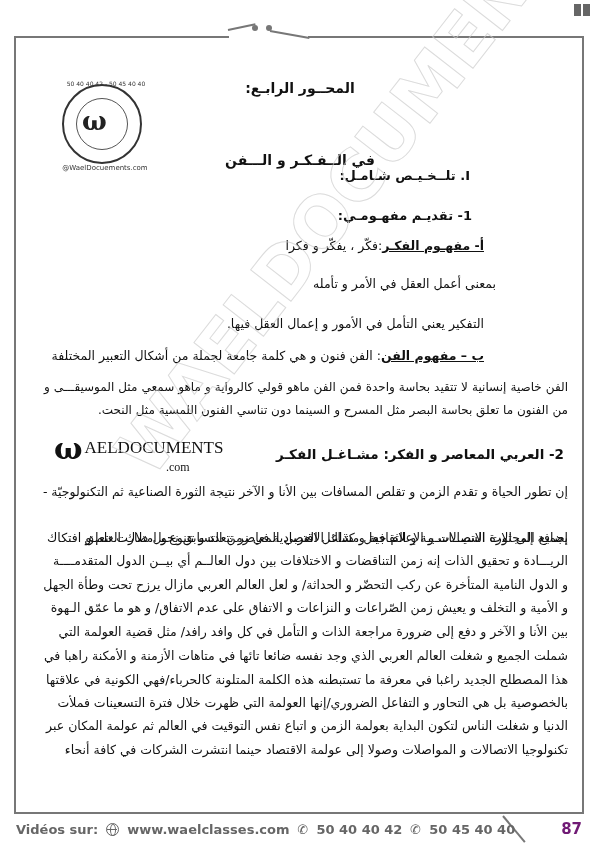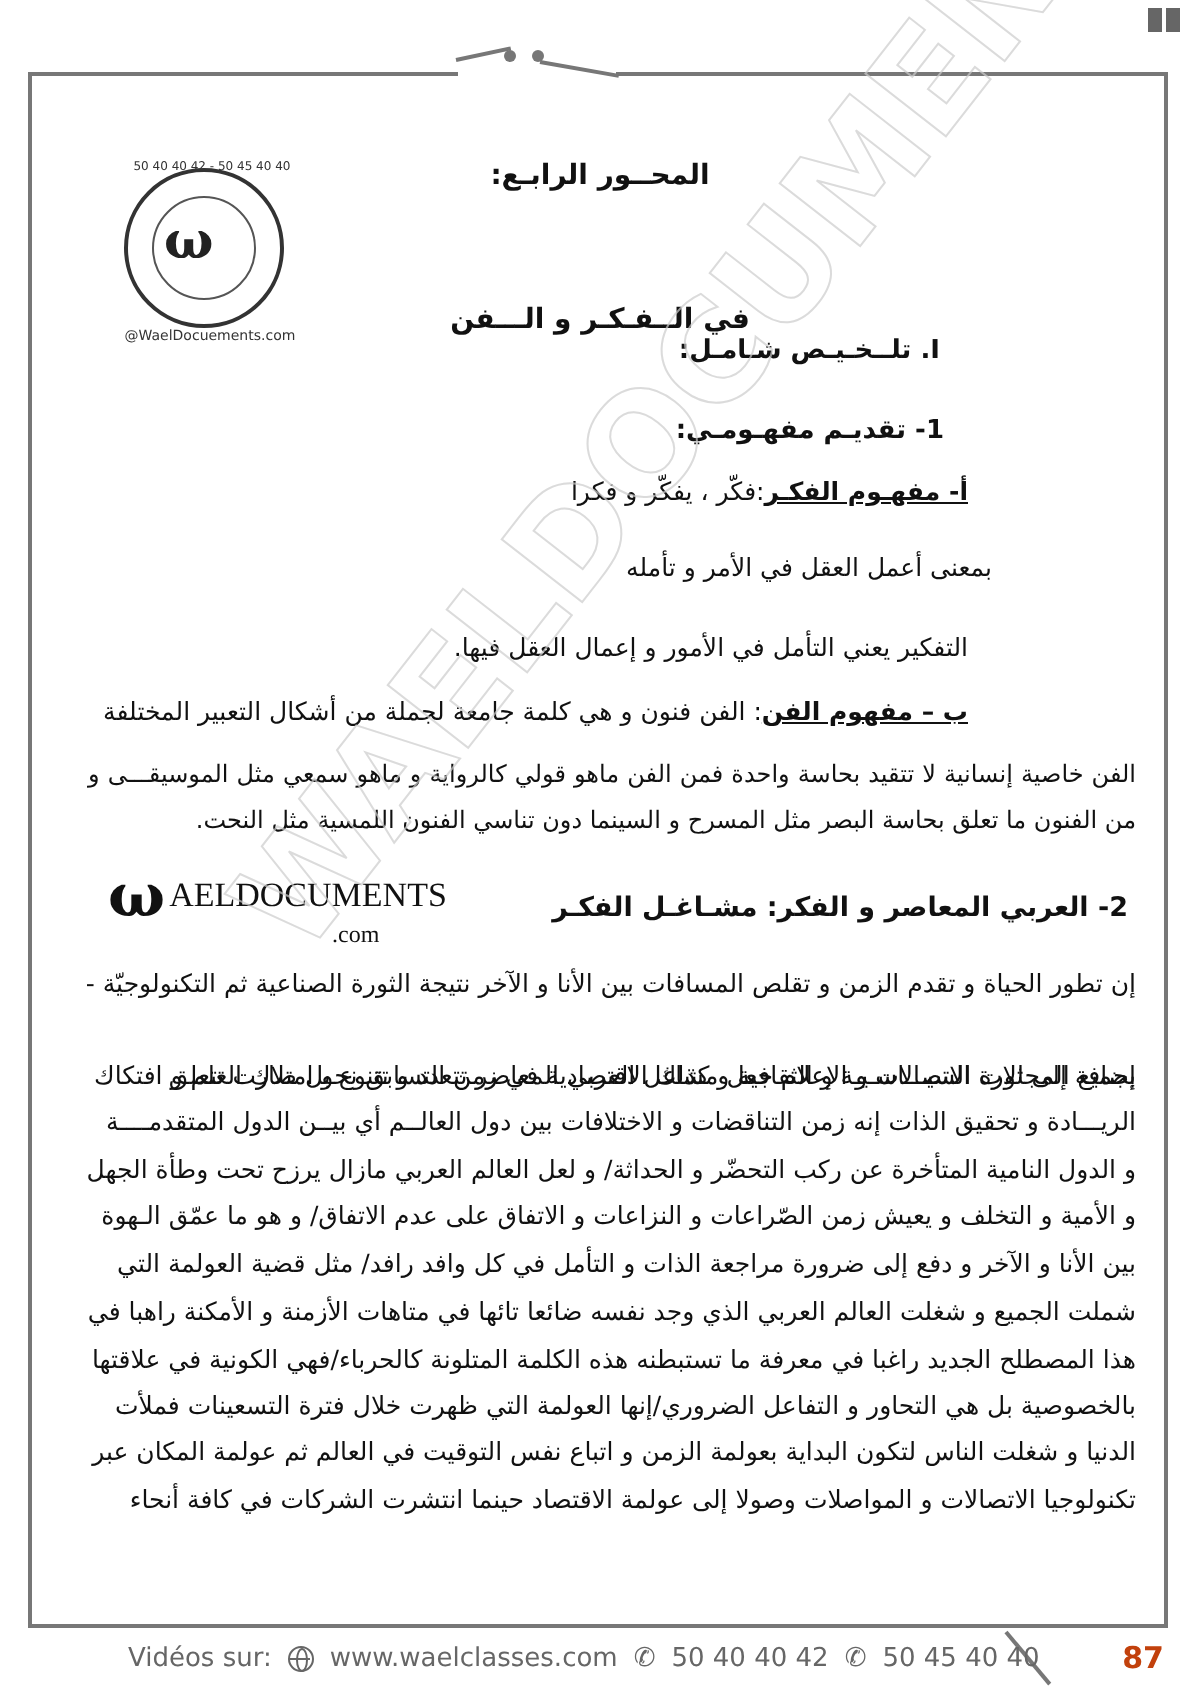--- a/index.html
+++ b/index.html
@@ -26,23 +26,23 @@
   .line { position:absolute; right:32px; direction:rtl; text-align:right; font-size:12.5px; white-space:nowrap; }
   .bold { font-weight:bold; }
   .u { text-decoration:underline; font-weight:bold; }
   .para { position:absolute; left:44px; right:32px; direction:rtl; text-align:justify; font-size:12px; line-height:23px; }
   .wm-logo { position:absolute; left:54px; top:434px; display:flex; align-items:flex-end; }
   .wm-logo .mark { font-family:"DejaVu Serif", serif; font-size:30px; font-weight:bold; color:#111; line-height:1; }
   .wm-logo .word { font-family:"Liberation Serif", serif; font-size:17px; color:#111; line-height:1; margin-left:2px; margin-bottom:8px; }
   .wm-logo .com { position:absolute; left:112px; top:26px; font-family:Liberation Serif, serif; font-size:12px; color:#111; }
   .watermark { position:absolute; left:100px; top:440px; font-size:70px; font-weight:bold; color:transparent; -webkit-text-stroke:1px #ccc; transform:rotate(-52deg); transform-origin:left top; white-space:nowrap; opacity:0.7; }
   .footer { position:absolute; left:0; top:812px; width:600px; height:38px; }
-  .ft-text { position:absolute; left:16px; top:10px; font-size:13px; font-weight:normal; color:#666; display:flex; align-items:center; gap:8px;margin-left:48px; }
+  .ft-text { position:absolute; left:16px; top:10px; font-size:13px; font-weight:bold; color:#666; display:flex; align-items:center; gap:8px; }
   .phone { display:inline-block; font-size:13px; color:#666; }
-  .page-num { position:absolute; right:18px; top:8px; font-size:15px; font-weight:bold; color:#c2410c; }
+  .page-num { position:absolute; right:18px; top:8px; font-size:15px; font-weight:bold; color:#701a75; }
   .ft-slant { position:absolute; left:503px; top:815px; width:34px; border-top:2px solid #777; transform:rotate(50deg); transform-origin:left; }
 </style>
 </head>
 <body>
 
 <div class="header">
   <div class="hdr-title">
     <span class="book"></span>
   </div>
 </div>

